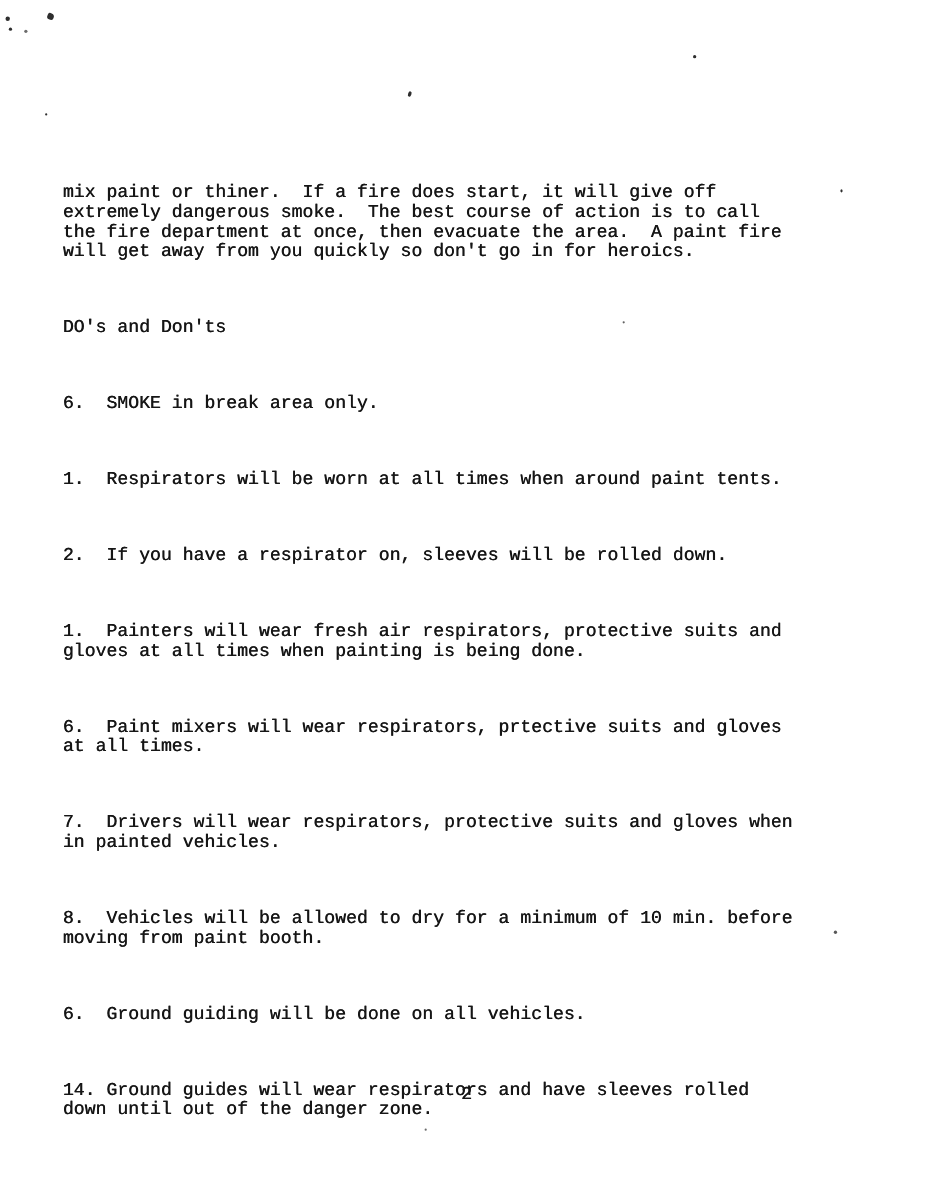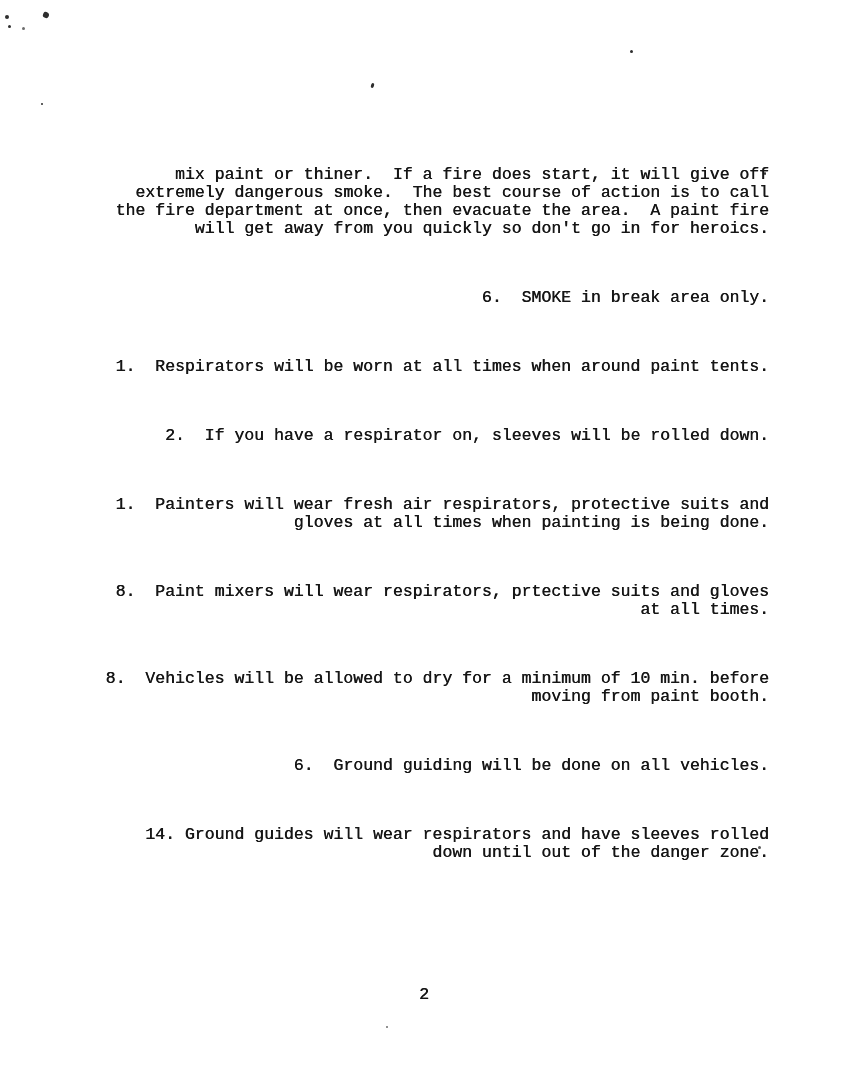--- a/index.html
+++ b/index.html
@@ -22,21 +22,20 @@
     top: 130px;
     width: 712px;
     font-size: 16.5px;
     line-height: 18px;
     white-space: pre-wrap;
     
     text-shadow: 0.4px 0 0 currentColor;
   }
   .content p {
     margin: 0 0 15px 0;
-    text-align: right;
   }
   .page-number {
     position: absolute;
     top: 986px;
     left: 0;
     width: 848px;
     text-align: center;
     font-size: 16.5px;
     line-height: 18px;
     text-shadow: 0.4px 0 0 currentColor;
@@ -74,27 +73,30 @@
   <span class="speck s8"></span>
   <span class="speck s9"></span>
   <span class="speck s10"></span>
   <span class="speck s11"></span>
 
   <div class="content">
     <p>mix paint or thiner.  If a fire does start, it will give off
 extremely dangerous smoke.  The best course of action is to call
 the fire department at once, then evacuate the area.  A paint fire
 will get away from you quickly so don't go in for heroics.</p>
+    <p>DO's and Don'ts</p>
     <p>6.  SMOKE in break area only.</p>
     <p>1.  Respirators will be worn at all times when around paint tents.</p>
     <p>2.  If you have a respirator on, sleeves will be rolled down.</p>
     <p>1.  Painters will wear fresh air respirators, protective suits and
 gloves at all times when painting is being done.</p>
-    <p>8.  Paint mixers will wear respirators, prtective suits and gloves
+    <p>6.  Paint mixers will wear respirators, prtective suits and gloves
 at all times.</p>
+    <p>7.  Drivers will wear respirators, protective suits and gloves when
+in painted vehicles.</p>
     <p>8.  Vehicles will be allowed to dry for a minimum of 10 min. before
 moving from paint booth.</p>
     <p>6.  Ground guiding will be done on all vehicles.</p>
     <p>14. Ground guides will wear respirators and have sleeves rolled
 down until out of the danger zone.</p>
     
     
     
     
     

